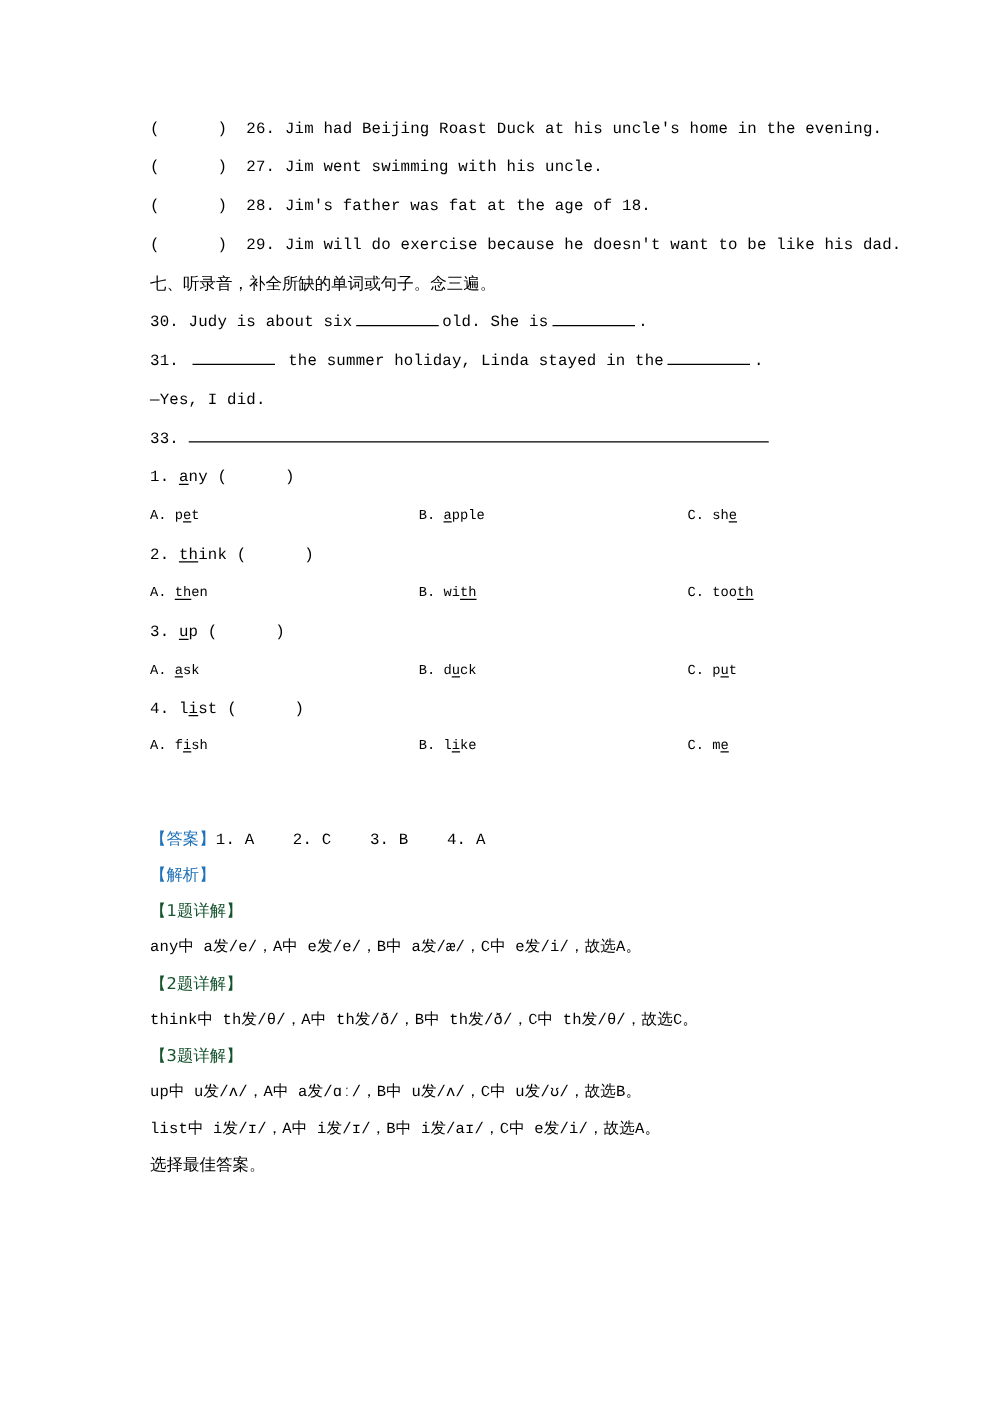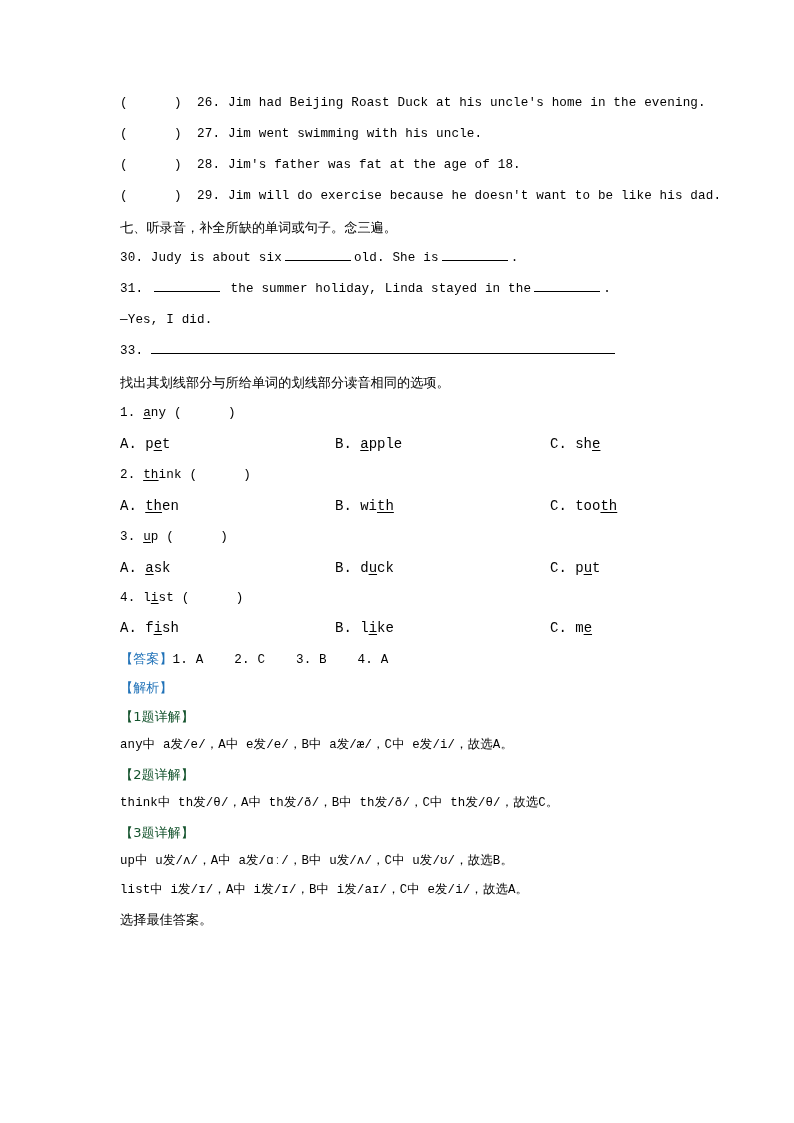--- a/index.html
+++ b/index.html
@@ -64,40 +64,40 @@
     border-bottom: 1.6px solid #000;
     height: 12px;
     vertical-align: baseline;
   }
 
   
   .opts {
     position: relative;
     height: 31px;
     line-height: 31px;
-    font-size: 14px;
+    font-size: 11px;
     white-space: pre;
   }
   .opts .col {
     position: absolute;
     top: 0;
   }
   .col-a { left: 0px; }
   .col-b { left: 215px; }
   .col-c { left: 430px; text-align: right; }
 
   .u { text-decoration: underline; text-underline-offset: 1.5px; }
 
   
   .tag-blue {
     color: #2072b8;
     font-family: "DejaVu Sans", "Liberation Sans", sans-serif;
     font-size: 13px;
   }
-  .ansline { white-space: pre; }
+  .ansline { white-space: pre; margin-top: 44px; }
   .hdr-black {
     font-family: "DejaVu Sans", "Liberation Sans", sans-serif;
     font-size: 13px;
     color: #14532d;
   }
   .ipa {
     font-family: "DejaVu Sans", "Liberation Sans", sans-serif;
     font-size: 12.4px;
   }
 </style>
@@ -116,21 +116,20 @@
   <div class="line cn">七、听录音，补全所缺的单词或句子。念三遍。</div>
 
   <div class="line"><span>30.</span><span> </span><span>Judy is about six</span><span class="blank blank-sm"></span><span>old. She is</span><span class="blank blank-sm"></span><span>.</span></div>
 
   <div class="line"><span>31.</span><span> </span><span class="blank blank-sm"></span><span> </span><span>the summer holiday, Linda stayed in the</span><span class="blank blank-sm"></span><span>.</span></div>
 
   <div class="line">—Yes, I did.</div>
 
   <div class="line"><span>33.</span><span> </span><span class="longrule" style="width:464px"></span></div>
 
-  <div class="line cn">找出其划线部分与所给单词的划线部分读音相同的选项。</div>
 
   <div class="line"><span>1.</span><span> </span><span></span><span class="u">a</span><span>ny</span><span> </span><span>(      )</span></div>
   <div class="opts">
     <span class="col col-a"><span>A.</span><span> </span><span>p</span><span class="u">e</span><span>t</span></span>
     <span class="col col-b"><span>B.</span><span> </span><span></span><span class="u">a</span><span>pple</span></span>
     <span class="col col-c"><span>C.</span><span> </span><span>sh</span><span class="u">e</span><span></span></span>
   </div>
 
   <div class="line"><span>2.</span><span> </span><span></span><span class="u">th</span><span>ink</span><span> </span><span>(      )</span></div>
   <div class="opts">

